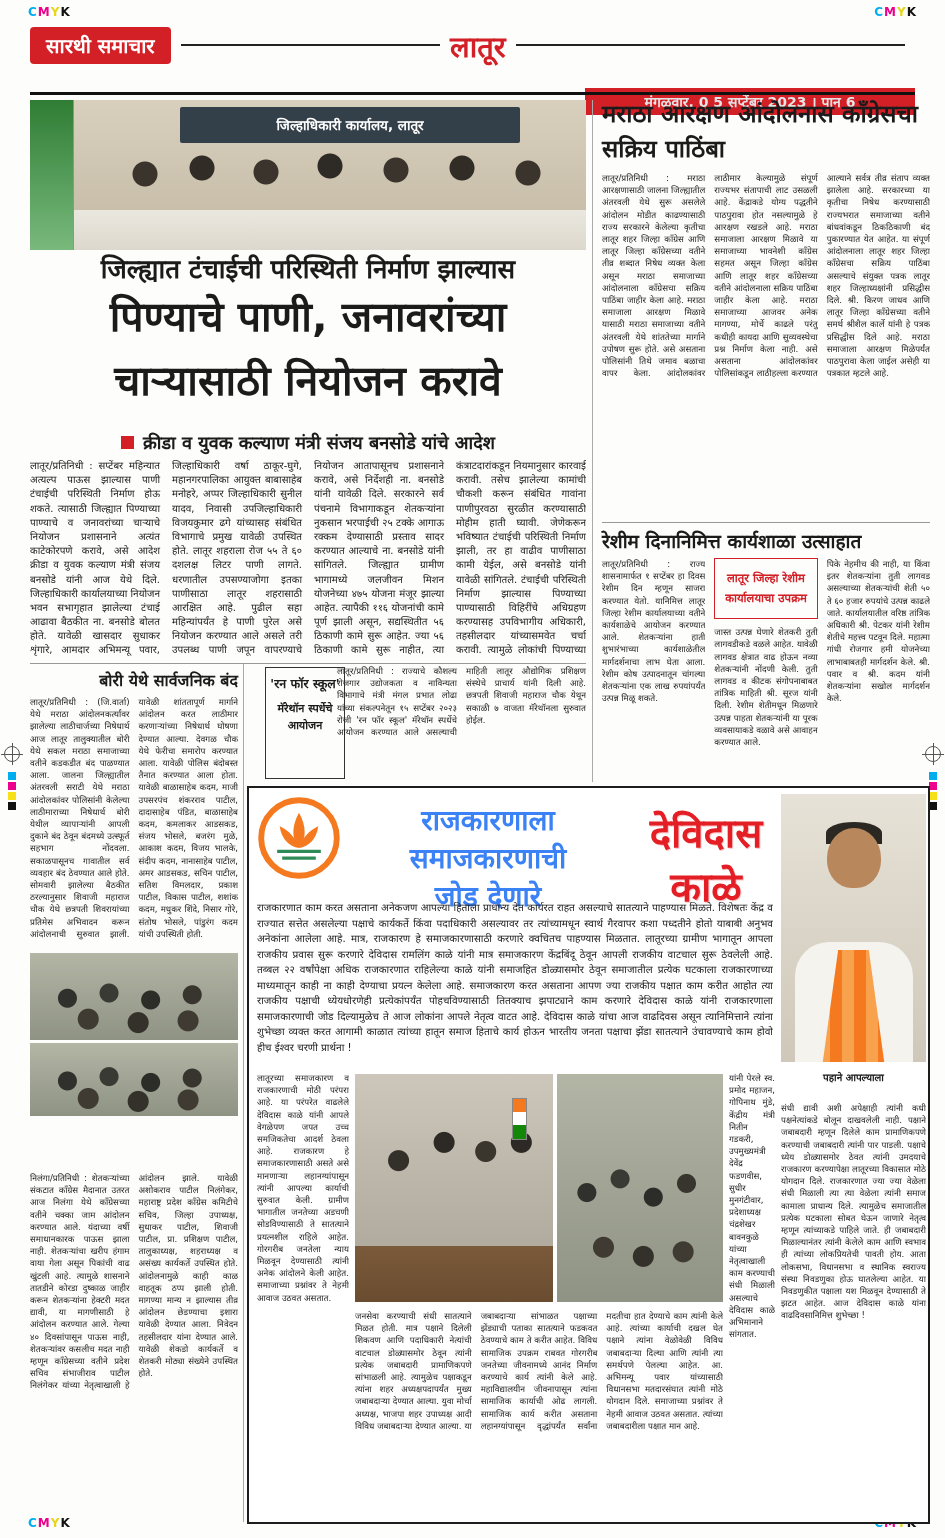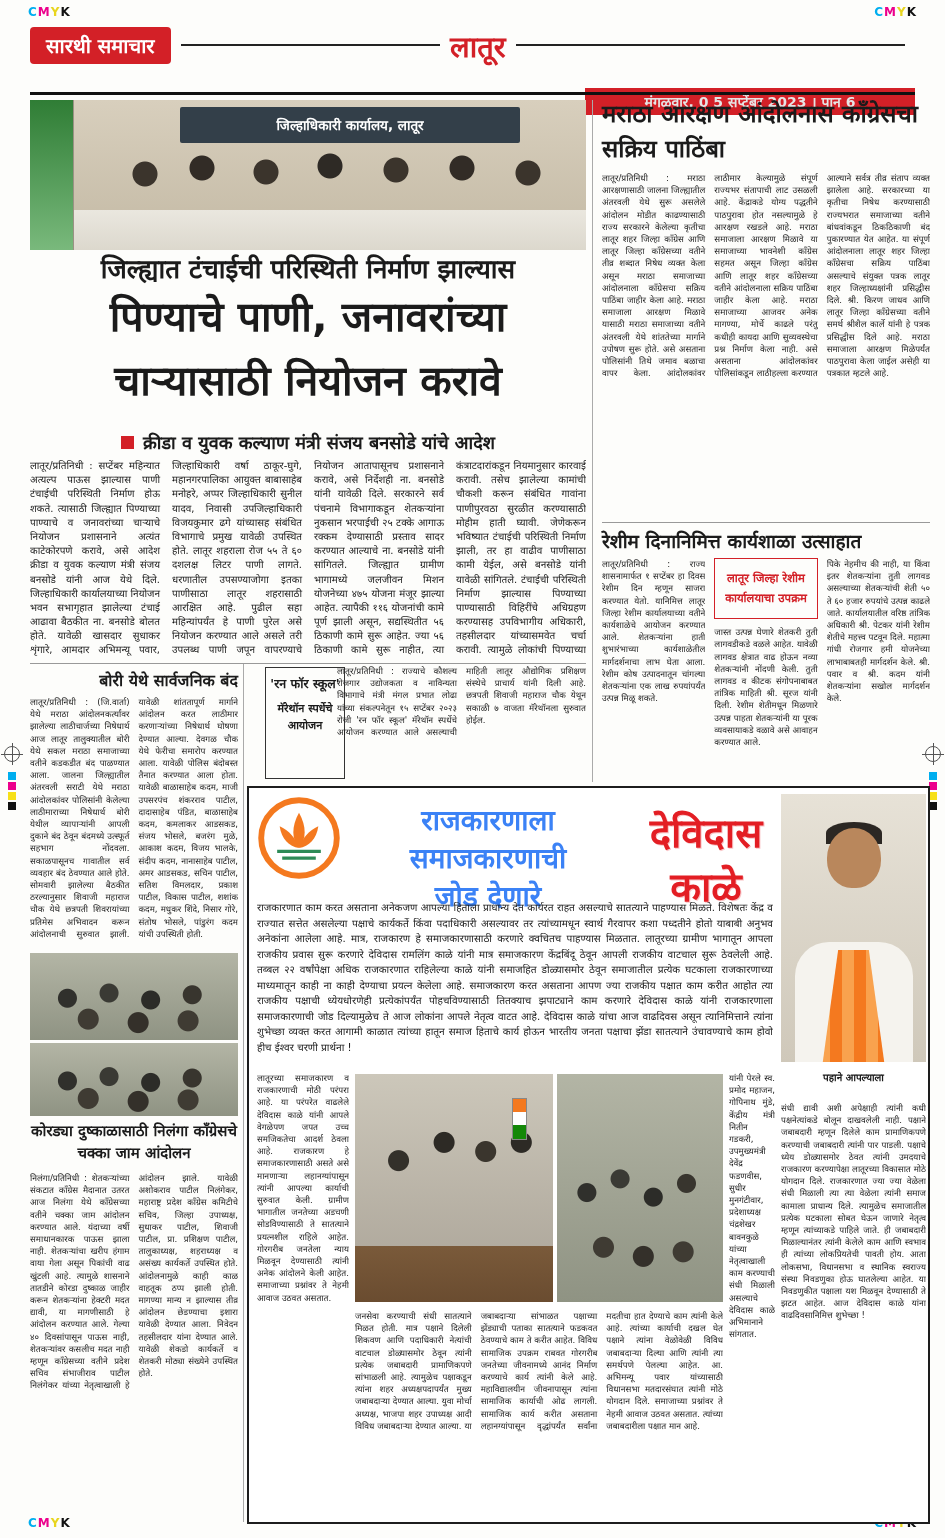--- a/index.html
+++ b/index.html
@@ -205,21 +205,20 @@
       <div class="jtext body-sm" style="height:120px; overflow:hidden;">जास्त उत्पन्न घेणारे शेतकरी तुती लागवडीकडे वळले आहेत. यावेळी लागवड क्षेत्रात वाढ होऊन नव्या शेतकऱ्यांनी नोंदणी केली. तुती लागवड व कीटक संगोपनाबाबत तांत्रिक माहिती श्री. सूरज यांनी दिली. रेशीम शेतीमधून मिळणारे उत्पन्न पाहता शेतकऱ्यांनी या पूरक व्यवसायाकडे वळावे असे आवाहन करण्यात आले.</div>
     </div>
     <div class="jtext body-sm">पिके नेहमीच की नाही, या किंवा इतर शेतकऱ्यांना तुती लागवड असल्याच्या शेतकऱ्यांची शेती ५० ते ६० हजार रुपयांचे उत्पन्न काढले जाते. कार्यालयातील वरिष्ठ तांत्रिक अधिकारी श्री. पेटकर यांनी रेशीम शेतीचे महत्त्व पटवून दिले. महात्मा गांधी रोजगार हमी योजनेच्या लाभाबाबतही मार्गदर्शन केले. श्री. पवार व श्री. कदम यांनी शेतकऱ्यांना सखोल मार्गदर्शन केले.</div>
   </div>
 
   <div class="abs h2" style="left:30px; top:669px; width:208px; font-size:16px; text-align:right;">बोरी येथे सार्वजनिक बंद</div>
   <div class="abs jtext cols2 body-sm" style="left:30px; top:696px; width:208px; height:254px;">लातूर/प्रतिनिधी : (जि.वार्ता) येथे मराठा आंदोलनकर्त्यांवर झालेल्या लाठीचार्जच्या निषेधार्थ आज लातूर तालुक्यातील बोरी येथे सकल मराठा समाजाच्या वतीने कडकडीत बंद पाळण्यात आला. जालना जिल्ह्यातील अंतरवली सराटी येथे मराठा आंदोलकांवर पोलिसांनी केलेल्या लाठीमाराच्या निषेधार्थ बोरी येथील व्यापाऱ्यांनी आपली दुकाने बंद ठेवून बंदमध्ये उत्स्फूर्त सहभाग नोंदवला. सकाळपासूनच गावातील सर्व व्यवहार बंद ठेवण्यात आले होते. सोमवारी झालेल्या बैठकीत ठरल्यानुसार शिवाजी महाराज चौक येथे छत्रपती शिवरायांच्या प्रतिमेस अभिवादन करून आंदोलनाची सुरुवात झाली. यावेळी शांततापूर्ण मार्गाने आंदोलन करत लाठीमार करणाऱ्यांच्या निषेधार्थ घोषणा देण्यात आल्या. देवगळ चौक येथे फेरीचा समारोप करण्यात आला. यावेळी पोलिस बंदोबस्त तैनात करण्यात आला होता. यावेळी बाळासाहेब कदम, माजी उपसरपंच शंकरराव पाटील, दादासाहेब पंडित, बाळासाहेब कदम, कमलाकर आडसकड, संजय भोसले, बजरंग मुळे, आकाश कदम, विजय भालके, संदीप कदम, नानासाहेब पाटील, अमर आडसकड, सचिन पाटील, सतिश विमलदार, प्रकाश पाटील, विकास पाटील, शशांक कदम, मधुकर शिंदे, निसार गोरे, संतोष भोसले, पांडुरंग कदम यांची उपस्थिती होती.</div>
   <div class="abs photo crowd-photo" style="left:30px; top:953px; width:208px; height:87px;"></div>
 
   <div class="abs photo crowd-photo" style="left:30px; top:1043px; width:208px; height:73px;"></div>
-  <div class="abs h2" style="left:30px; top:1121px; width:208px; font-size:15px; text-align:center;">कोरड्या दुष्काळासाठी निलंगा काँग्रेसचे चक्का जाम आंदोलन</div>
   <div class="abs jtext cols2 body-sm" style="left:30px; top:1172px; width:208px; height:348px;">निलंगा/प्रतिनिधी : शेतकऱ्यांच्या संकटात काँग्रेस मैदानात उतरत आज निलंगा येथे काँग्रेसच्या वतीने चक्का जाम आंदोलन करण्यात आले. यंदाच्या वर्षी समाधानकारक पाऊस झाला नाही. शेतकऱ्यांचा खरीप हंगाम वाया गेला असून पिकांची वाढ खुंटली आहे. त्यामुळे शासनाने तातडीने कोरडा दुष्काळ जाहीर करून शेतकऱ्यांना हेक्टरी मदत द्यावी, या मागणीसाठी हे आंदोलन करण्यात आले. गेल्या ४० दिवसांपासून पाऊस नाही, शेतकऱ्यांवर कसलीच मदत नाही म्हणून काँग्रेसच्या वतीने प्रदेश सचिव संभाजीराव पाटील निलंगेकर यांच्या नेतृत्वाखाली हे आंदोलन झाले. यावेळी अशोकराव पाटील निलंगेकर, महाराष्ट्र प्रदेश काँग्रेस कमिटीचे सचिव, जिल्हा उपाध्यक्ष, सुधाकर पाटील, शिवाजी पाटील, प्रा. प्रशिक्षण पाटील, तालुकाध्यक्ष, शहराध्यक्ष व असंख्य कार्यकर्ते उपस्थित होते. आंदोलनामुळे काही काळ वाहतूक ठप्प झाली होती. मागण्या मान्य न झाल्यास तीव्र आंदोलन छेडण्याचा इशारा यावेळी देण्यात आला. निवेदन तहसीलदार यांना देण्यात आले. यावेळी शेकडो कार्यकर्ते व शेतकरी मोठ्या संख्येने उपस्थित होते.</div>
 
   <div class="abs runbox" style="left:265px; top:667px; width:80px; height:112px;">
     <div class="l1">'रन फॉर स्कूल'</div>
     <div class="l2">मॅरेथॉन स्पर्धेचे आयोजन</div>
   </div>
   <div class="abs jtext cols2 body-sm" style="left:337px; top:665px; width:249px; height:115px;">लातूर/प्रतिनिधी : राज्याचे कौशल्य रोजगार उद्योजकता व नाविन्यता विभागाचे मंत्री मंगल प्रभात लोढा यांच्या संकल्पनेतून १५ सप्टेंबर २०२३ रोजी 'रन फॉर स्कूल' मॅरेथॉन स्पर्धेचे आयोजन करण्यात आले असल्याची माहिती लातूर औद्योगिक प्रशिक्षण संस्थेचे प्राचार्य यांनी दिली आहे. छत्रपती शिवाजी महाराज चौक येथून सकाळी ७ वाजता मॅरेथॉनला सुरुवात होईल.</div>
 
   <div class="abs adbox" style="left:247px; top:786px; width:683px; height:738px;">
 

